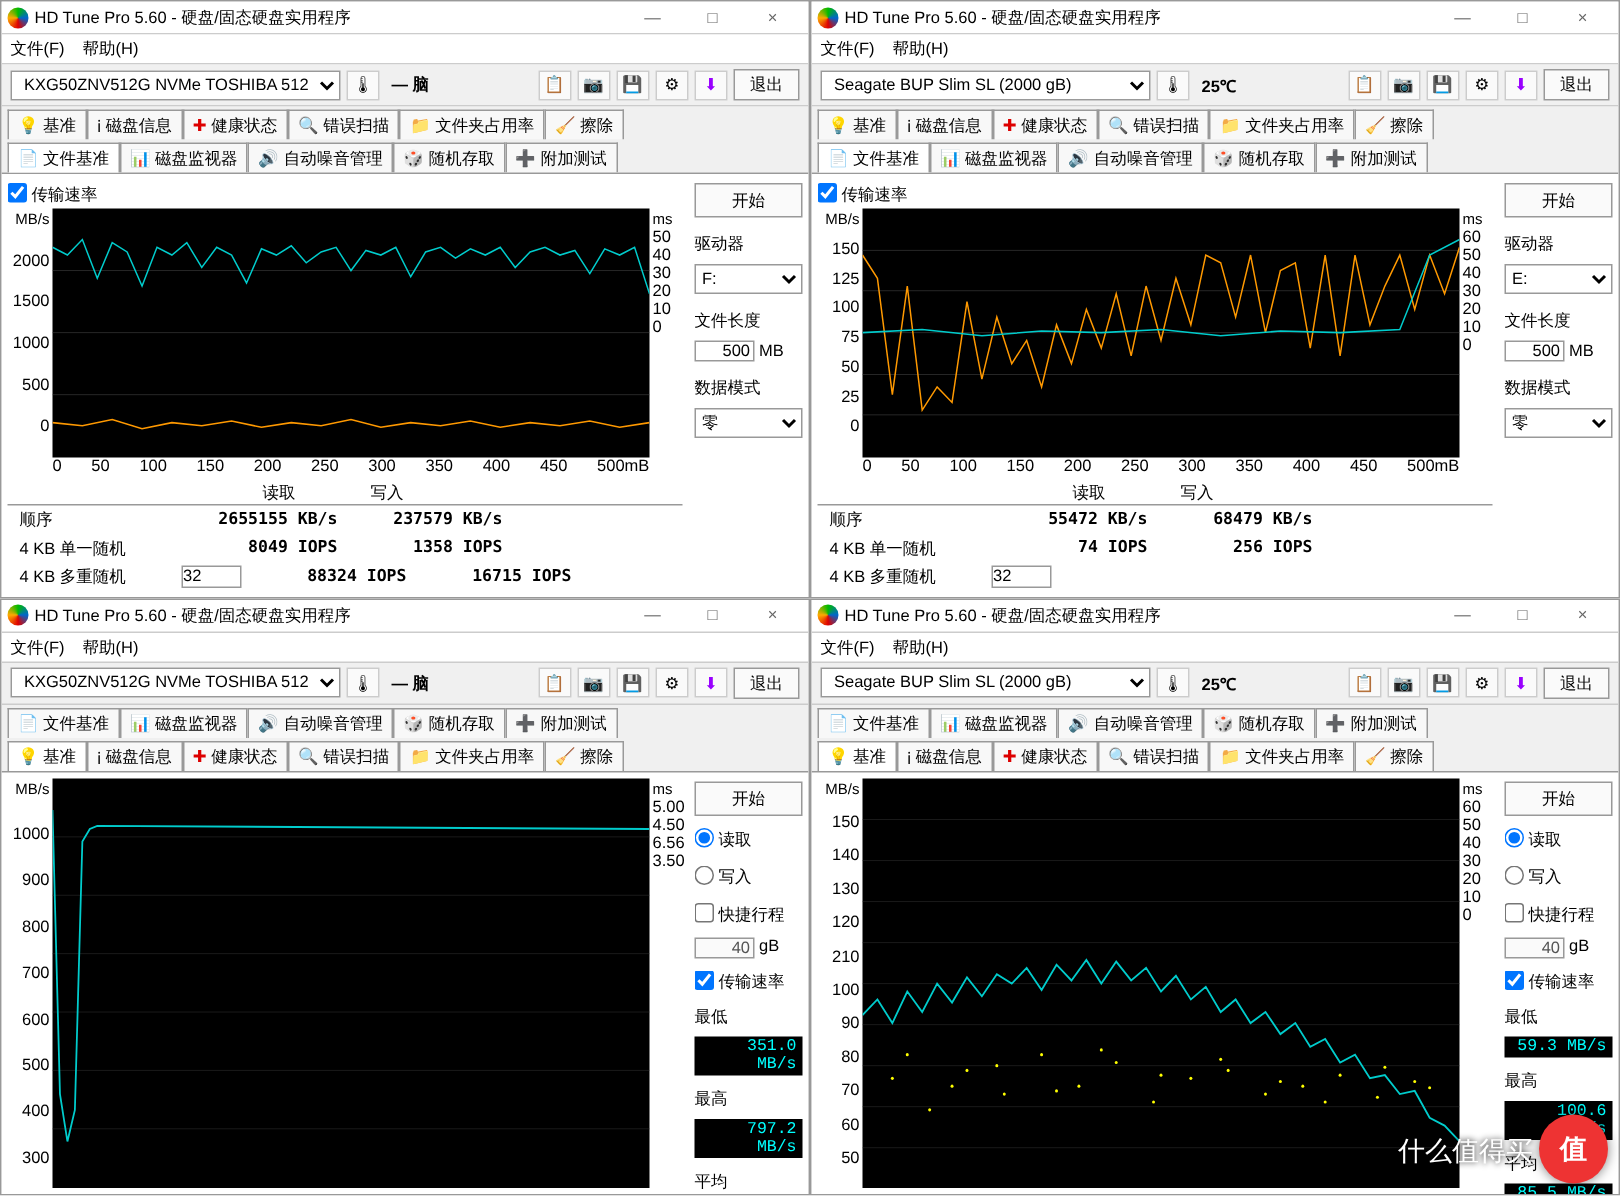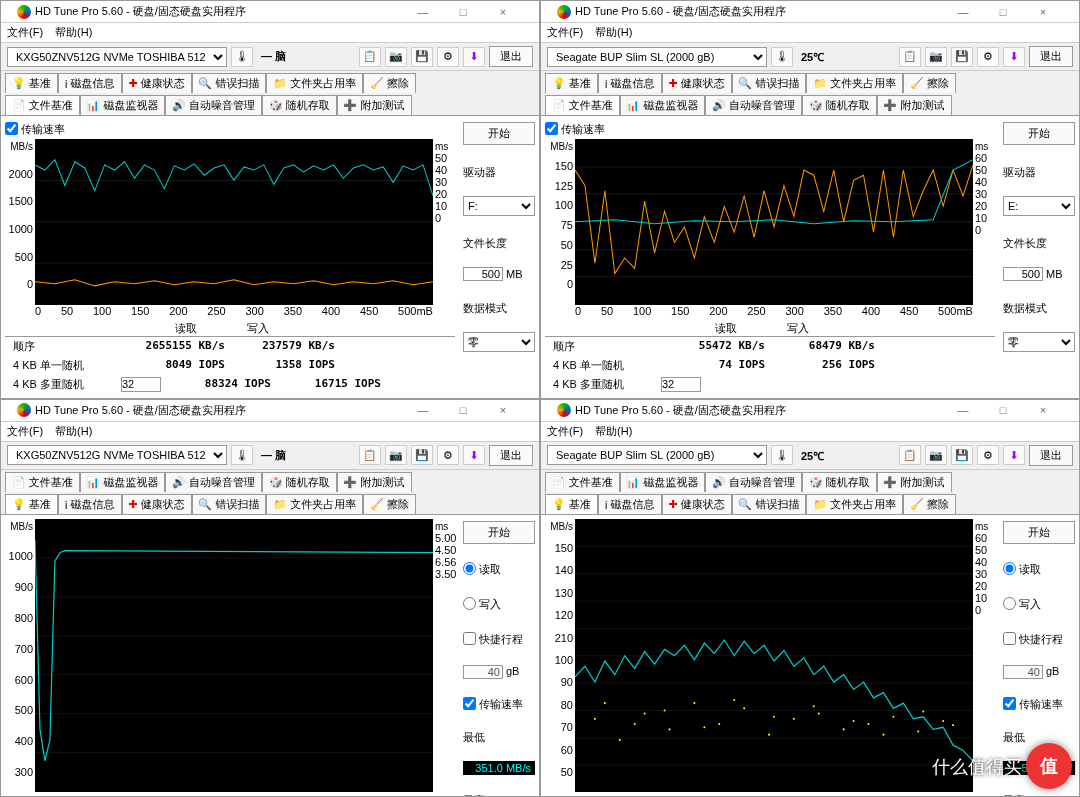--- a/index.html
+++ b/index.html
@@ -1,18 +1,18 @@
 <!DOCTYPE html>
 <html><head>
 <meta charset="utf-8">
 <style>
 *{box-sizing:border-box;margin:0;padding:0;font-family:"Microsoft YaHei",SimSun,sans-serif;font-size:11px}
 body{background:#fff;width:1080px;height:797px;display:grid;grid-template:1fr 1fr/1fr 1fr;position:relative}
 .win{border:1px solid #999;display:flex;flex-direction:column;background:#f0f0f0;overflow:hidden}
-.titlebar{background:#fff;border-bottom:1px solid #ccc;display:flex;align-items:center;padding:2px 16px;height:22px}
+.titlebar{background:#fff;border-bottom:1px solid #ccc;display:flex;align-items:center;padding:2px 4px;height:22px}
 .tb-ico{width:14px;height:14px;border-radius:50%;background:conic-gradient(#0b0,#06c,#d00,#fa0,#0b0);margin-right:4px}
 .tb-title{flex:1;color:#000}
 .tb-btn{width:40px;text-align:center;color:#666;cursor:pointer}
 .menubar{background:#fff;border-bottom:1px solid #ccc;display:flex;gap:12px;padding:2px 6px;height:20px}
 .menubar span{cursor:pointer}
 .toolbar{background:#f0f0f0;border-bottom:1px solid #ccc;display:flex;align-items:center;gap:4px;padding:3px 6px;height:28px}
 .drive-sel{width:220px;height:20px;border:1px solid #999;background:#fff;padding:0 4px}
 .tb-ico-btn{width:22px;height:20px;border:1px solid #ccc;background:#fafafa;display:flex;align-items:center;justify-content:center;cursor:pointer}
 .temp{color:#000;font-weight:bold;margin:0 4px}
 .exit-btn{border:1px solid #999;background:#fafafa;padding:2px 10px;cursor:pointer}
@@ -26,27 +26,27 @@
 .yaxis{width:30px;display:flex;flex-direction:column;justify-content:space-between;text-align:right;padding:2px 2px 14px 0}
 .yaxis2{width:22px;display:flex;flex-direction:column;text-align:left;padding:2px 0 14px 2px}
 .plot{flex:1;background:#000;position:relative}
 .plot svg{width:100%;height:100%}
 .xaxis{display:flex;justify-content:space-between;padding:0 22px 0 30px;height:14px}
 .rw-head{display:flex;padding-left:170px;gap:50px;border-bottom:1px solid #999;margin-top:2px}
 .res-row{display:flex;padding:2px 0}
 .res-lbl{width:110px;padding-left:8px}
 .res-v{width:110px;text-align:right;font-weight:bold;font-family:monospace}
 .spin{width:40px;border:1px solid #999;margin-left:6px}
-.side{width:80px;padding:6px 4px;display:flex;flex-direction:column;gap:16px}
+.side{width:80px;padding:6px 4px;display:flex;flex-direction:column;gap:6px}
 .btn{border:1px solid #999;background:#fafafa;padding:3px;text-align:center;cursor:pointer}
 .side-lbl{margin-top:4px}
 .sel{border:1px solid #999;background:#fff;width:100%;height:20px}
 .inp{border:1px solid #999;width:40px;text-align:right;padding:0 2px}
 .unit{font-size:10px}
-.stat-box{background:#000;color:#ff0;font-family:Liberation Sans, sans-serif;padding:1px 4px;margin-bottom:2px;text-align:right}
+.stat-box{background:#000;color:#ff0;font-family:Liberation Mono, monospace;padding:1px 4px;margin-bottom:2px;text-align:right}
 .stat-box.cy{color:#0ff}
 .watermark{position:absolute;right:8px;bottom:8px;width:46px;height:46px;border-radius:50%;background:#e33;color:#fff;display:flex;align-items:center;justify-content:center;font-size:18px;font-weight:bold;box-shadow:0 0 8px rgba(0,0,0,.5)}
 .wm-txt{position:absolute;right:58px;bottom:18px;color:#fff;text-shadow:0 0 4px #000;font-size:18px;font-weight:normal}
 </style>
 </head>
 <body>
 
 <div class="win">
  <div class="titlebar">
   <span class="tb-ico"></span>

